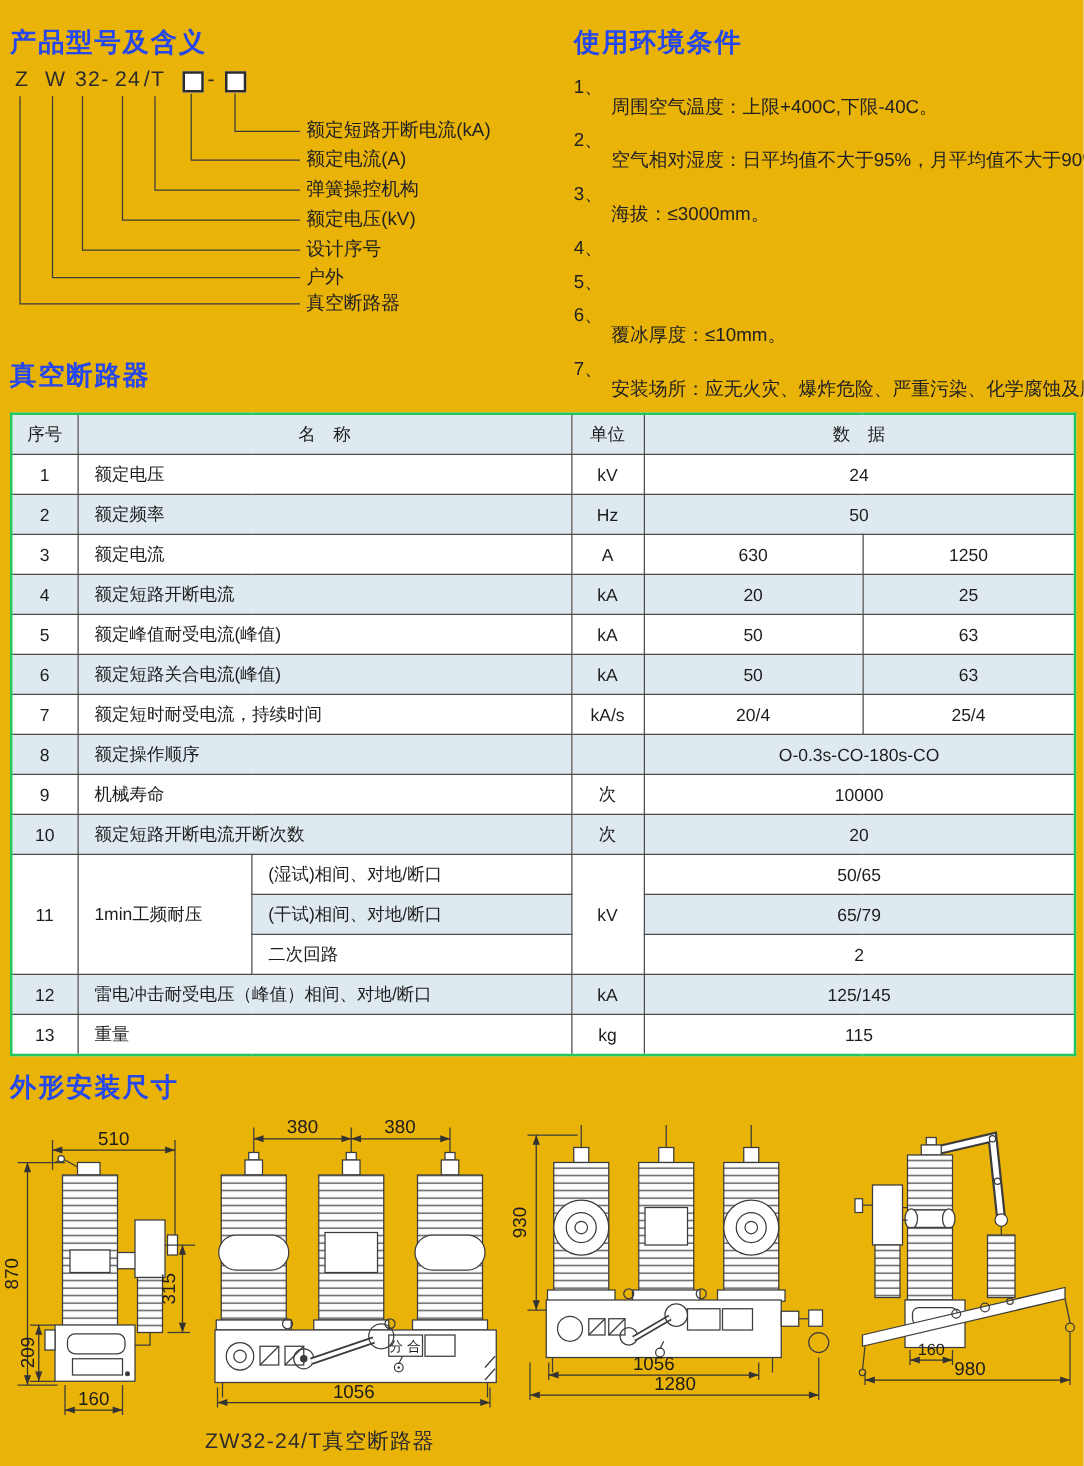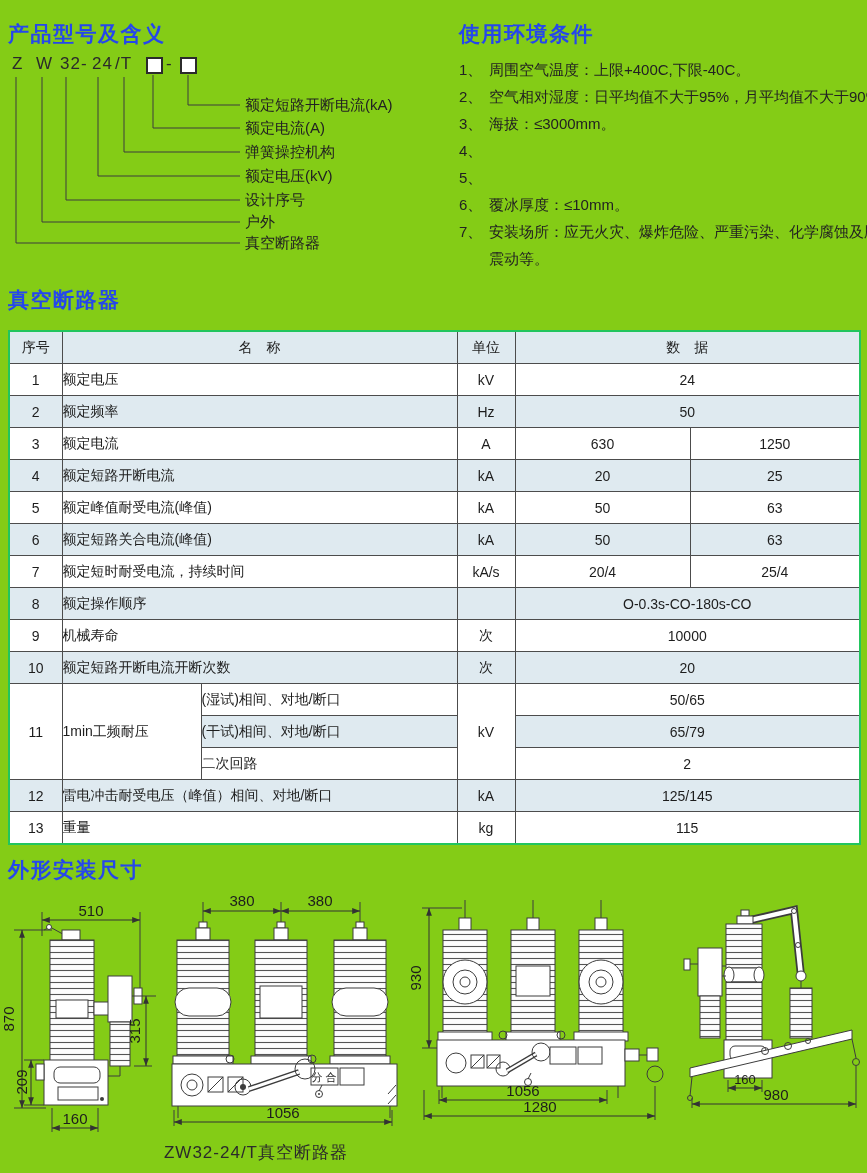--- a/index.html
+++ b/index.html
@@ -1,35 +1,35 @@
 <!DOCTYPE html>
 <html><head>
 <meta charset="utf-8">
 <style>
   html,body{margin:0;padding:0;background:#ffffff;}
-  .page{position:relative;width:867px;height:1173px;background:#84cc16;overflow:hidden;
+  .page{position:relative;width:867px;height:1173px;background:#eab308;overflow:hidden;
         font-family:"Liberation Sans","DejaVu Sans",sans-serif;color:#1c1c1c;}
   .abs{position:absolute;}
   .sec-title{font-size:21px;font-weight:bold;color:#2547ec;letter-spacing:1.5px;white-space:nowrap;}
 
   
   .mchar{position:absolute;font-size:17px;color:#2b2b2b;letter-spacing:1px;white-space:nowrap;}
   .mbox{position:absolute;width:13px;height:13px;border:2px solid #2b2b2b;background:#fff;}
   .mlabel{position:absolute;font-size:15px;color:#222;white-space:nowrap;line-height:20px;}
 
   
   .env-item{display:flex;line-height:27px;font-size:15px;color:#222;}
   .env-item .num{width:30px;flex:none;}
-  .env-item .l1,.env-item .l2{white-space:nowrap;}
+  .env-item .l1,.env-item .l2{white-space:nowrap;margin-top:16px;}
 
   
   table.ptable{border-collapse:collapse;table-layout:fixed;width:851px;background:#fff;}
   table.ptable td{border:1px solid #4c4c4c;height:31px;font-size:14px;color:#1d1d1d;
                   text-align:center;padding:0;overflow:hidden;white-space:nowrap;}
-  table.ptable td.nm{text-align:left;}
+  table.ptable td.nm{text-align:left;padding-left:13px;}
   table.ptable tr.alt td{background:#dfeaf0;}
   table.ptable{border:2px solid #22c55e;}
 
   
   svg .s{stroke:#3c3c3c;fill:none;stroke-width:1;}
   svg .w{stroke:#3c3c3c;fill:#ffffff;stroke-width:1;}
   svg .f{stroke:#3c3c3c;fill:url(#fins);stroke-width:1;}
   svg .dm{stroke:#333333;stroke-width:1;}
   svg .dt{font-size:15px;fill:#1d1d1d;text-anchor:middle;font-family:"Liberation Sans","DejaVu Sans",sans-serif;}
   svg .dt2{font-size:13px;fill:#1d1d1d;text-anchor:middle;font-family:"Liberation Sans","DejaVu Sans",sans-serif;}

